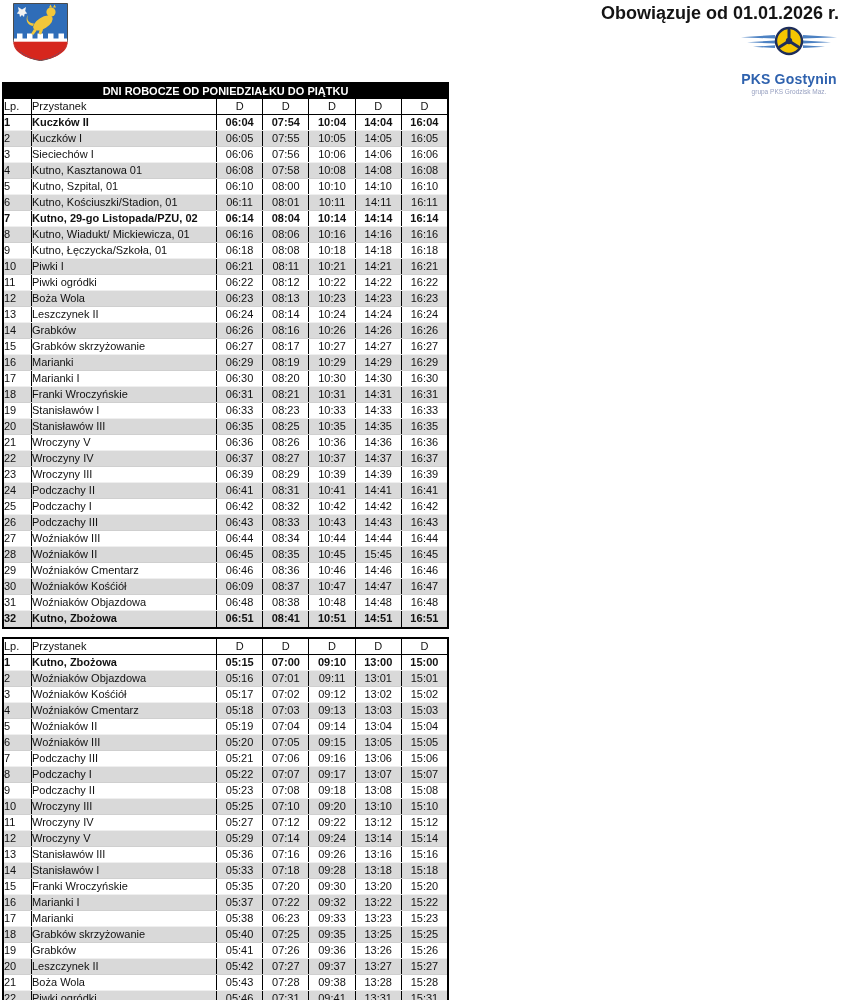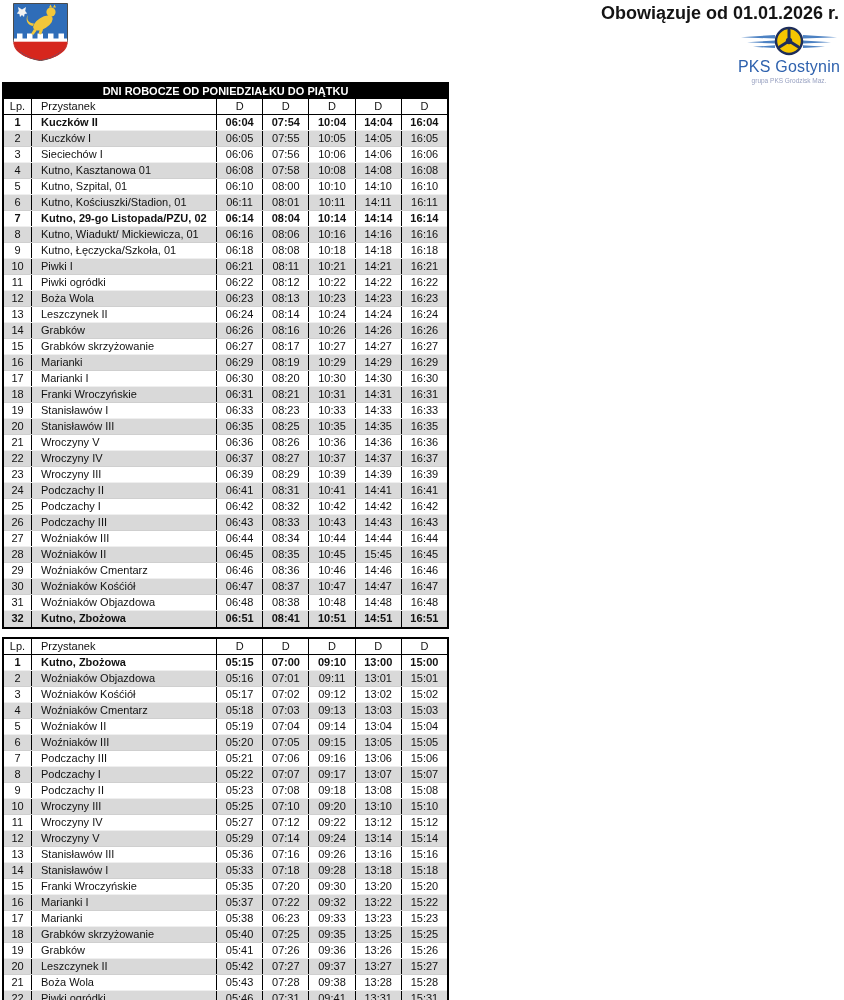--- a/index.html
+++ b/index.html
@@ -16,40 +16,40 @@
     position:absolute; left:77px; top:16px;
     font-size:27px; font-weight:bold; letter-spacing:-0.3px; color:#141414;
     white-space:nowrap;
   }
   .valid-from {
     position:absolute; top:3px; right:5px;
     font-size:18px; font-weight:bold; color:#141414;
   }
   .pks-logo { position:absolute; left:735px; top:25px; width:108px; text-align:center; }
   .pks-logo svg { display:block; margin:0 auto; }
-  .pks-name { font-size:16px; font-weight:normal; color:#2f62ae; letter-spacing:0.2px; margin-top:1px; }
+  .pks-name { font-size:14px; font-weight:bold; color:#2f62ae; letter-spacing:0.2px; margin-top:14px; }
   .pks-sub  { font-size:6.5px; color:#97a0c0; margin-top:1px; }
 
   
   .tt { position:absolute; left:2px; width:447px; border:2px solid #000; background:#fff;margin-top:20px; }
   .tt-1 { top:62px; }
   .tt-2 { top:617px; }
   .banner {
     height:15px; line-height:15px; background:#000; color:#fff;
     text-align:center; font-weight:bold; font-size:11px;
   }
   .row { display:flex; height:16px; line-height:15px; font-size:11px; border-bottom:1px solid #efefef; }
   .row:last-child { border-bottom:none; }
   .row.alt { background:#d9d9d9; border-bottom-color:#cfcfcf; }
   .row.bold { font-weight:bold; }
   .row.head { border-bottom:1.5px solid #000; }
   .cell { border-left:1.5px solid #000; overflow:hidden; white-space:nowrap; }
   .cell:first-child { border-left:none; }
-  .cell.lp   { width:27px; text-align:center; flex:none; }
-  .cell.stop { width:185px; padding-left:9px; flex:none; }
+  .cell.lp   { width:27px; text-align:left; flex:none; }
+  .cell.stop { width:185px; padding-left:0; flex:none; }
   .cell.time { flex:1; text-align:center; }
 </style>
 </head>
 <body>
 
 <div class="page">
 
   <svg class="crest" viewBox="0 0 57 60" xmlns="http://www.w3.org/2000/svg" aria-hidden="true">
     <path d="M1.5,1.5 H55.5 V36 C55.5,49 43,56.5 28.5,58.5 C14,56.5 1.5,49 1.5,36 Z" fill="#2f6db8" stroke="#4a4a4a" stroke-width="1"></path>
     <path d="M1.5,40 C3,48 13,55.5 28.5,58.5 C44,55.5 54,48 55.5,40 L55.5,41
@@ -371,21 +371,21 @@
           <div class="cell stop">Woźniaków Cmentarz</div>
           <div class="cell time">06:46</div>
           <div class="cell time">08:36</div>
           <div class="cell time">10:46</div>
           <div class="cell time">14:46</div>
           <div class="cell time">16:46</div>
         </div>
         <div class="row alt">
           <div class="cell lp">30</div>
           <div class="cell stop">Woźniaków Kośćiół</div>
-          <div class="cell time">06:47</div>
+          <div class="cell time">06:09</div>
           <div class="cell time">08:37</div>
           <div class="cell time">10:47</div>
           <div class="cell time">14:47</div>
           <div class="cell time">16:47</div>
         </div>
         <div class="row">
           <div class="cell lp">31</div>
           <div class="cell stop">Woźniaków Objazdowa</div>
           <div class="cell time">06:48</div>
           <div class="cell time">08:38</div>

